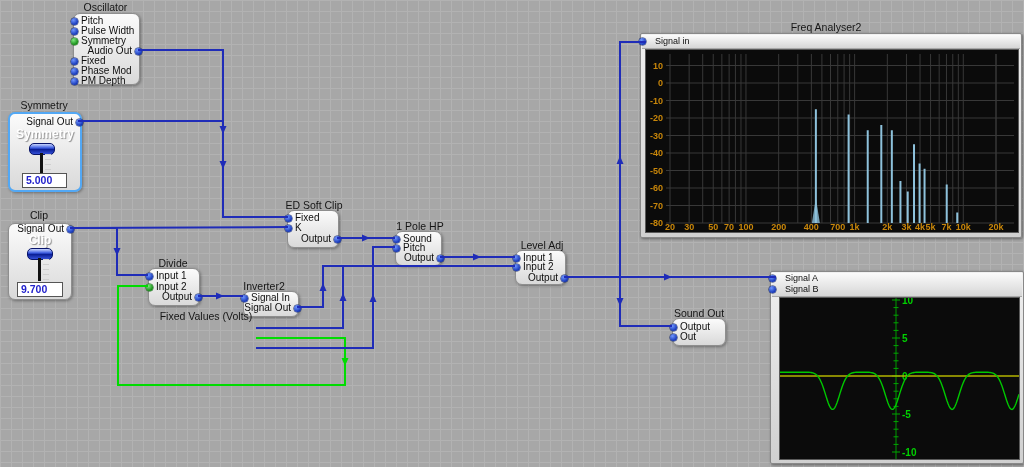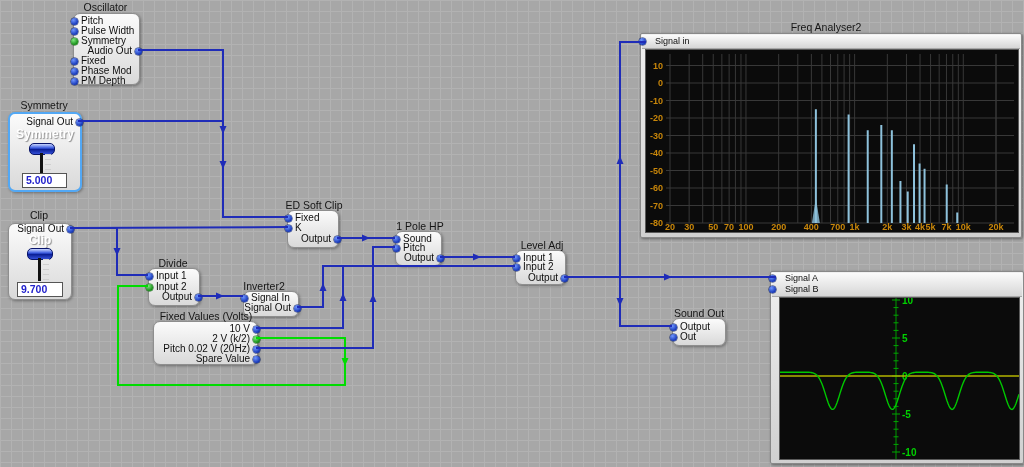--- a/index.html
+++ b/index.html
@@ -102,26 +102,20 @@
   </div>
 
   <div class="mtitle" style="left:515px;top:239px;width:54px">Level Adj</div>
   <div class="mod" style="left:515px;top:250px;width:49px;height:33px">
     <div class="prow in" style="top:2px"><span class="dot"></span><span>Input 1</span></div>
     <div class="prow in" style="top:11px"><span class="dot"></span><span>Input 2</span></div>
     <div class="prow out" style="top:22px"><span class="dot"></span><span>Output</span></div>
   </div>
 
   <div class="mtitle" style="left:150px;top:310px;width:112px">Fixed Values (Volts)</div>
-  <div class="mod" style="left:153px;top:321px;width:103px;height:42px">
-    <div class="prow out" style="top:2px"><span class="dot"></span><span>10 V</span></div>
-    <div class="prow out" style="top:12px"><span class="dot g"></span><span>2 V (k/2)</span></div>
-    <div class="prow out" style="top:22px"><span class="dot"></span><span>Pitch 0.02 V (20Hz)</span></div>
-    <div class="prow out" style="top:32px"><span class="dot"></span><span>Spare Value</span></div>
-  </div>
 
   <div class="mtitle" style="left:672px;top:307px;width:54px">Sound Out</div>
   <div class="mod" style="left:672px;top:318px;width:52px;height:26px">
     <div class="prow in" style="top:3px"><span class="dot"></span><span>Output</span></div>
     <div class="prow in" style="top:13px"><span class="dot"></span><span>Out</span></div>
   </div>
 
   <div class="mtitle" style="left:640px;top:21px;width:372px">Freq Analyser2</div>
   <div class="panel" style="left:640px;top:33px;width:380px;height:203px">
     <div class="phead" style="height:13px">

